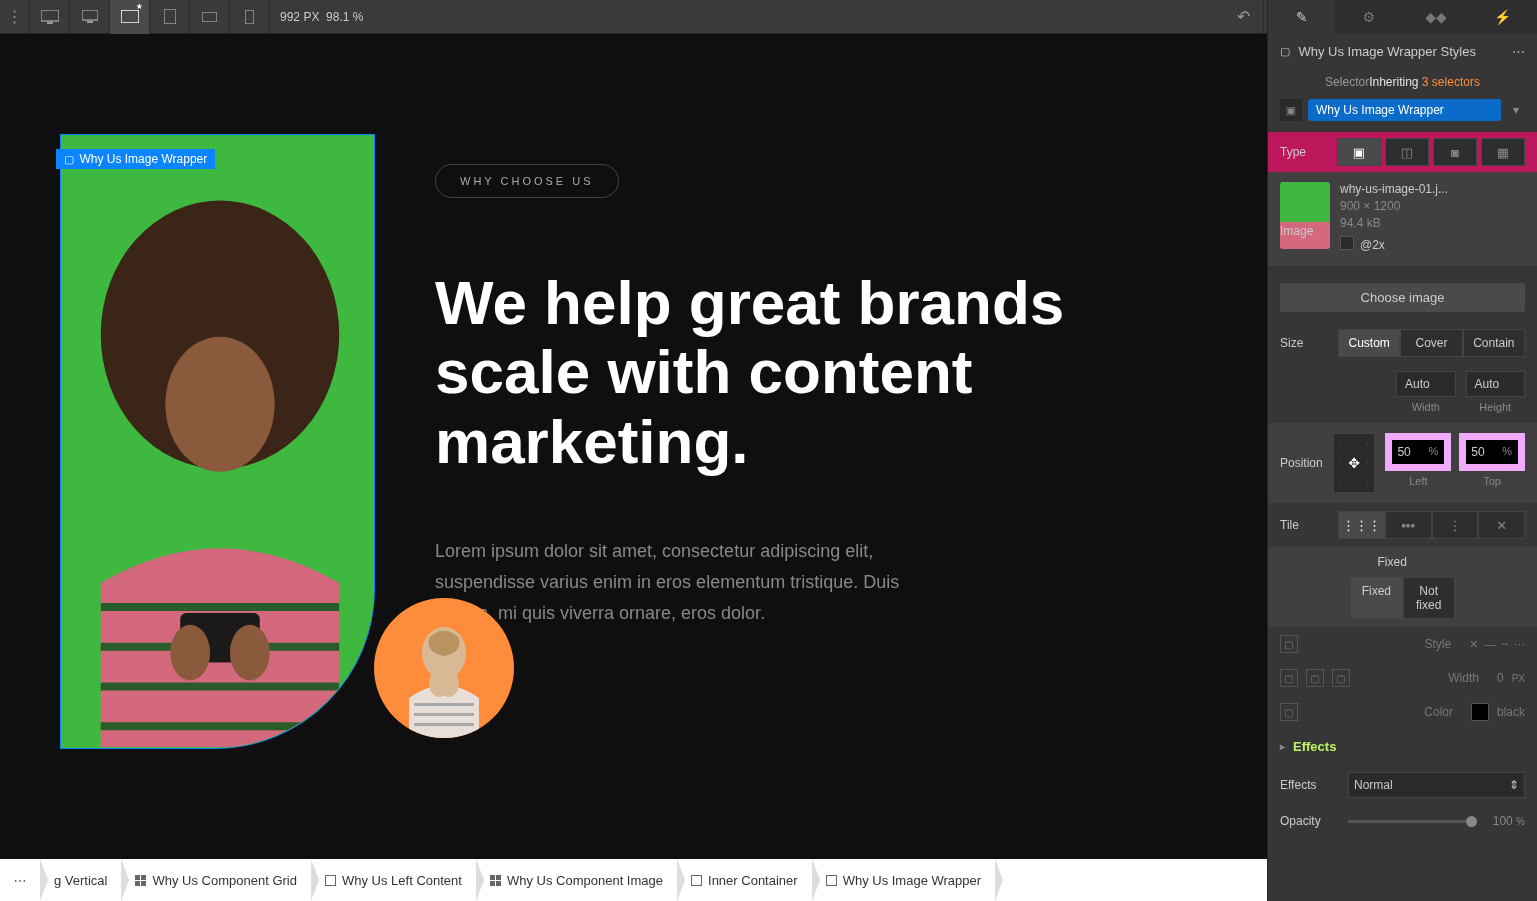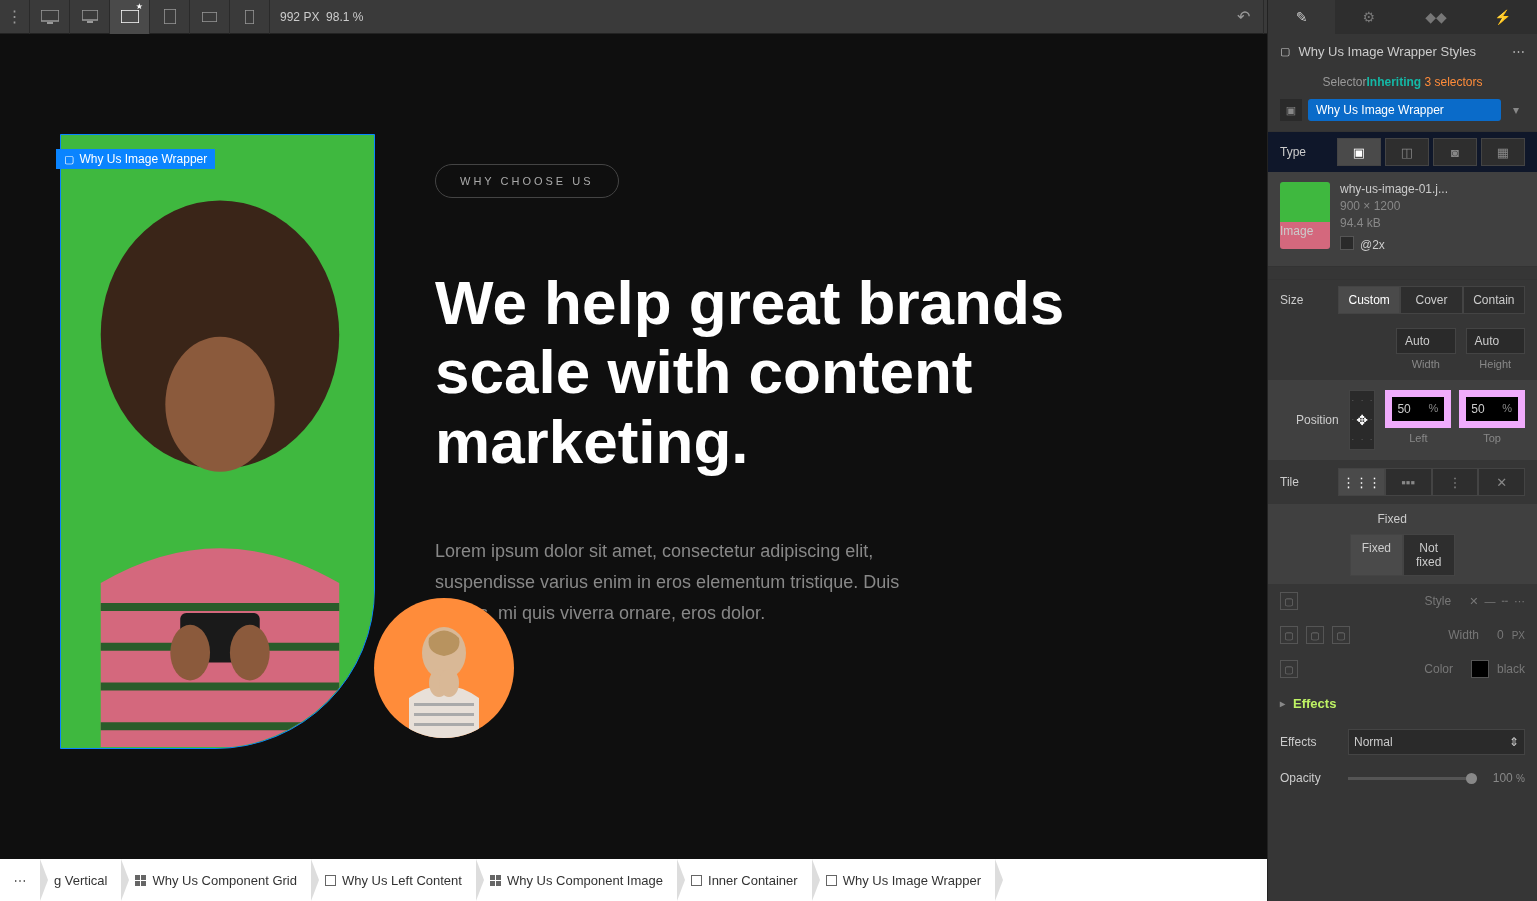--- a/index.html
+++ b/index.html
@@ -36,28 +36,28 @@
 .body-text { font-size: 18px; color: #888; line-height: 1.7; max-width: 480px; }
 
 
 .right-panel { position: absolute; top: 0; right: 0; width: 270px; height: 100%; background: #363636; border-left: 1px solid #222; font-size: 12px; overflow-y: auto; }
 .panel-tabs { height: 34px; display: flex; background: #2e2e2e; }
 .panel-tab { flex: 1; display: flex; align-items: center; justify-content: center; color: #777; cursor: pointer; font-size: 14px; }
 .panel-tab.active { color: #ccc; background: #363636; }
 .panel-header { padding: 10px 12px; display: flex; align-items: center; gap: 8px; font-size: 13px; color: #ccc; }
 .panel-header .dots { margin-left: auto; }
 .selector-row { padding: 6px 12px; display: flex; align-items: center; justify-content: center; color: #999; font-size: 12px; }
-.selector-row .inheriting { color: #14b8a6; font-weight: bold; }
+.selector-row .inheriting { color: #e5e5e5; }
 .selector-row .count { color: #ff8c3a; }
 .selector-chip { margin: 4px 12px 10px 12px; display: flex; align-items: center; gap: 6px; }
 .chip-icon { width: 22px; height: 22px; background: #2a2a2a; display: flex; align-items: center; justify-content: center; color: #888; font-size: 11px; }
 .chip-text { flex: 1; background: #0a6bc9; color: #fff; padding: 4px 8px; border-radius: 3px; font-size: 12px; }
 .chip-arrow { color: #888; padding: 0 6px; }
 
-.panel-row { display: flex; align-items: center; padding: 6px 12px; gap: 8px; background: #0f172a; border-top: 1px solid #333; }
+.panel-row { display: flex; align-items: center; padding: 6px 12px; gap: 8px; background: #be185d; border-top: 1px solid #333; }
 .panel-row.dark { background: #363636; }
 .row-label { width: 50px; color: #ccc; font-size: 12px; }
 .type-btns { display: flex; gap: 4px; flex: 1; }
 .type-btn { width: 44px; height: 28px; background: #2e2e2e; display: flex; align-items: center; justify-content: center; color: #888; cursor: pointer; font-size: 13px; border: 1px solid #444; }
 .type-btn.active { background: #4a4a4a; color: #fff; }
 
 .image-row { padding: 10px 12px; display: flex; gap: 10px; background: #404040; }
 .thumb { width: 50px; height: 67px; background: linear-gradient(#3fb83f 60%, #d4687d 60%); border-radius: 3px; }
 .image-info { flex: 1; font-size: 12px; color: #ccc; }
 .image-info div { margin-bottom: 3px; }
@@ -306,20 +306,21 @@
       <div style="color:#888;">94.4 kB</div>
       <div class="retina">
         <div class="retina-check"></div>
         <span>@2x</span>
       </div>
     </div>
   </div>
   <div class="panel-row dark" style="padding-left:12px;">
     <div class="row-label" style="position:absolute;margin-top:-85px;">Image</div>
   </div>
+  <div class="choose-btn">Choose image</div>
 
   <div class="panel-row dark">
     <div class="row-label">Size</div>
     <div class="segmented" style="flex:1;">
       <div class="seg-btn active">Custom</div>
       <div class="seg-btn">Cover</div>
       <div class="seg-btn">Contain</div>
     </div>
   </div>
   <div class="size-inputs" style="padding:0 12px 10px 70px;background:#363636;">
@@ -327,21 +328,21 @@
       <div class="size-input" style="text-align:left;padding-left:8px;">Auto</div>
       <div class="size-label">Width</div>
     </div>
     <div class="size-input-group">
       <div class="size-input" style="text-align:left;padding-left:8px;">Auto</div>
       <div class="size-label">Height</div>
     </div>
   </div>
 
   <div class="pos-row">
-    <div class="row-label" style="align-self:center;margin-left:16px;">Position</div>
+    <div class="row-label" style="align-self:center;">Position</div>
     <div class="pos-grid">
       <div class="pos-cell">·</div>
         <div class="pos-cell">·</div>
         <div class="pos-cell">·</div>
       <div class="pos-cell">·</div>
         <div class="pos-cell center">✥</div>
         <div class="pos-cell">·</div>
       <div class="pos-cell">·</div>
         <div class="pos-cell">·</div>
         <div class="pos-cell">·</div>

